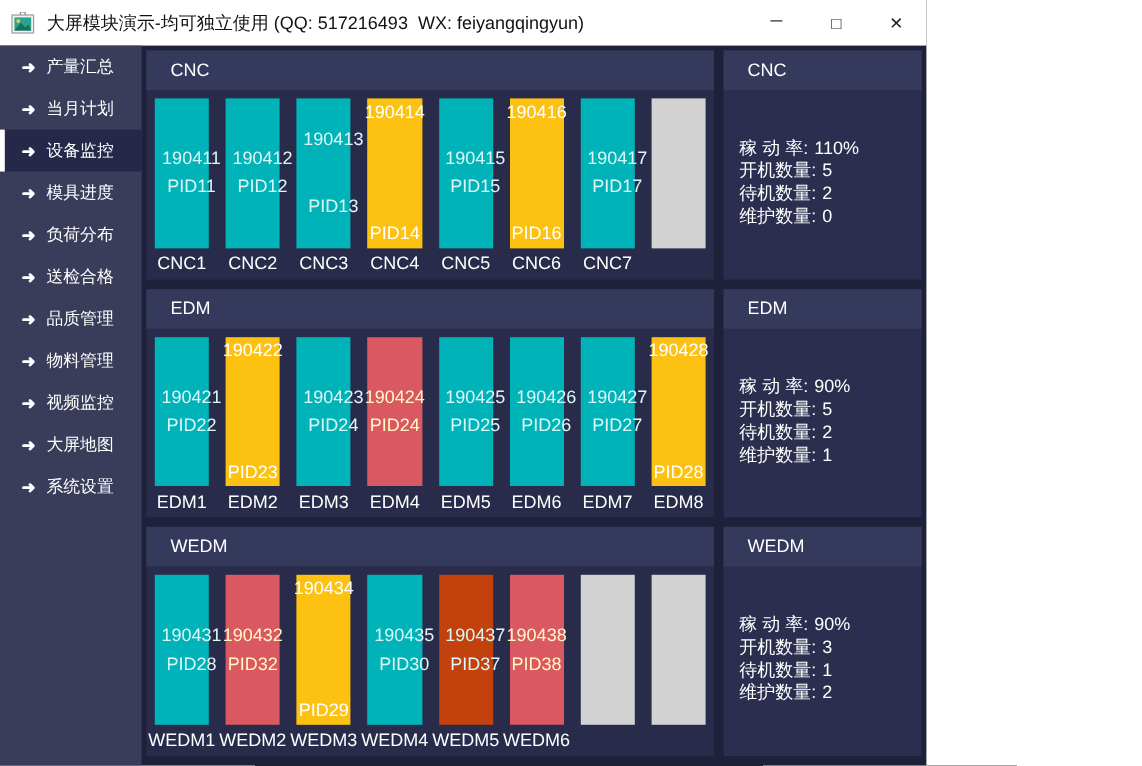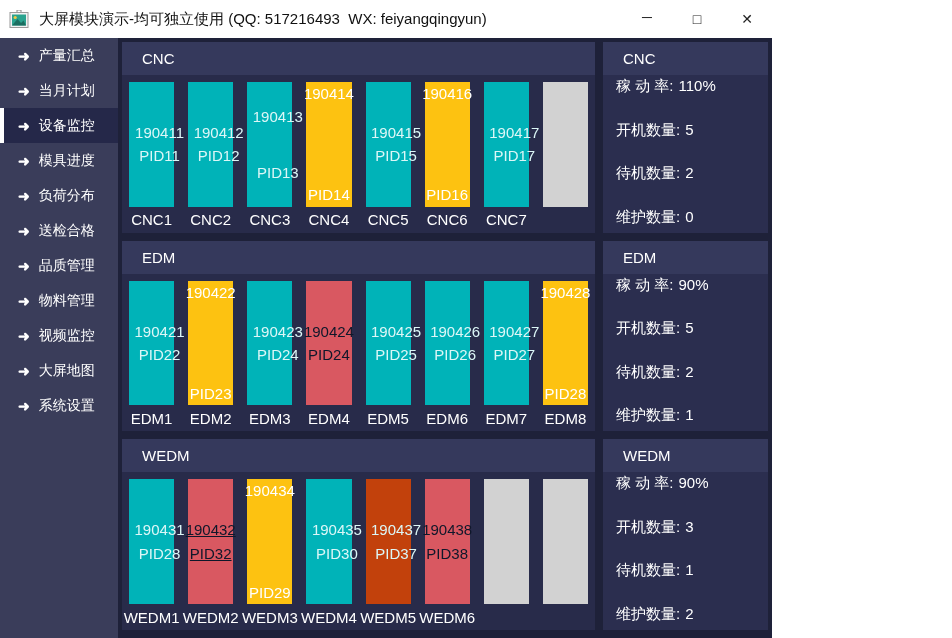--- a/index.html
+++ b/index.html
@@ -32,28 +32,28 @@
   
   .section { flex: 1; background: #282b4a; display: flex; flex-direction: column; min-height: 0; }
   .sec-header { flex: 0 0 33px; background: #35395c; color: #fff; font-size: 15px;
                 display: flex; align-items: center; padding-left: 20px; }
   .cards { flex: 1; display: flex; gap: 14px; padding: 7px 7px 0 7px; min-height: 0; }
   .card-wrap { flex: 1; display: flex; flex-direction: column; min-width: 0; }
   .card { flex: 1; display: flex; flex-direction: column; align-items: center; justify-content: center;
           font-size: 15px; line-height: 1.55; cursor: pointer; }
   .card.running { color: #dcf7f7; padding-left: 16px; }
   .card.standby { color: #ffffff; justify-content: space-between; }
-  .card.maintenance { color: #0f172a; }
+  .card.maintenance { color: #fef9c3; }
   .card.empty { cursor: default; }
   .card-label { flex: 0 0 26px; display: flex; align-items: center; justify-content: center;
                 color: #fff; font-size: 15px; }
 
   
   .panel { flex: 1; background: #2b2e4f; display: flex; flex-direction: column; min-height: 0; }
-  .panel-body { flex: 1; display: flex; flex-direction: column; justify-content: space-between;
+  .panel-body { flex: 1; display: flex; flex-direction: column; justify-content: center;
                 padding: 2px 6px 6px 13px; color: #fff; font-size: 15px; }
   .stat-label { margin-right: 5px; }
 </style>
 </head>
 <body>
 
 <div class="window">
 
   <div class="titlebar">
     <span class="app-icon">
@@ -251,21 +251,21 @@
             <div class="sec-header">WEDM</div>
             <div class="cards">
               <div class="card-wrap">
                 <div class="card running" style="background: rgb(0, 179, 184);">
                   <div>190431</div>
                   <div>PID28</div>
                 </div>
                 <div class="card-label">WEDM1</div>
               </div>
               <div class="card-wrap">
-                <div class="card maintenance" style="background: rgb(217, 88, 97); text-decoration: underline;">
+                <div class="card maintenance" style="background: rgb(217, 88, 97);">
                   <div>190432</div>
                   <div>PID32</div>
                 </div>
                 <div class="card-label">WEDM2</div>
               </div>
               <div class="card-wrap">
                 <div class="card standby" style="background: rgb(253, 194, 17);">
                   <div>190434</div>
                   <div>PID29</div>
                 </div>

